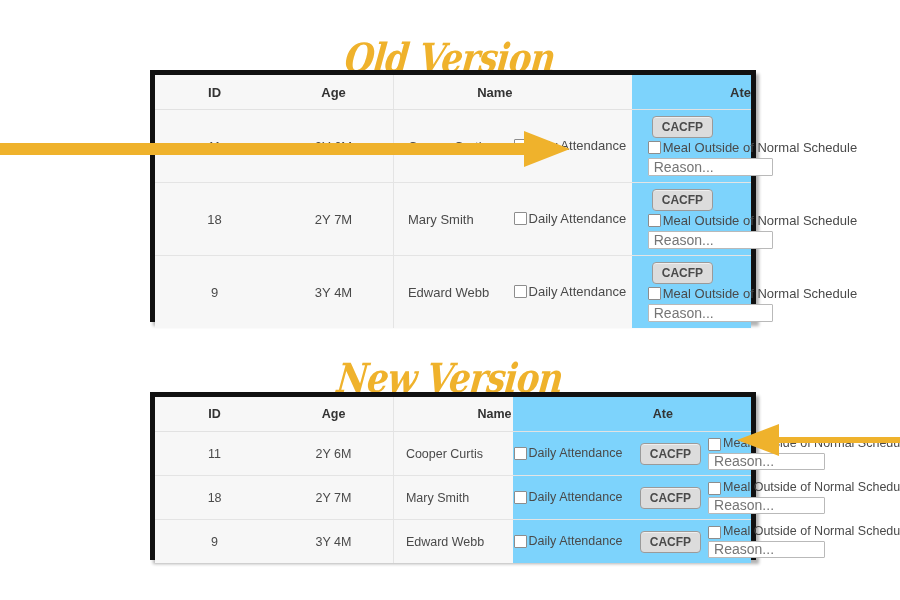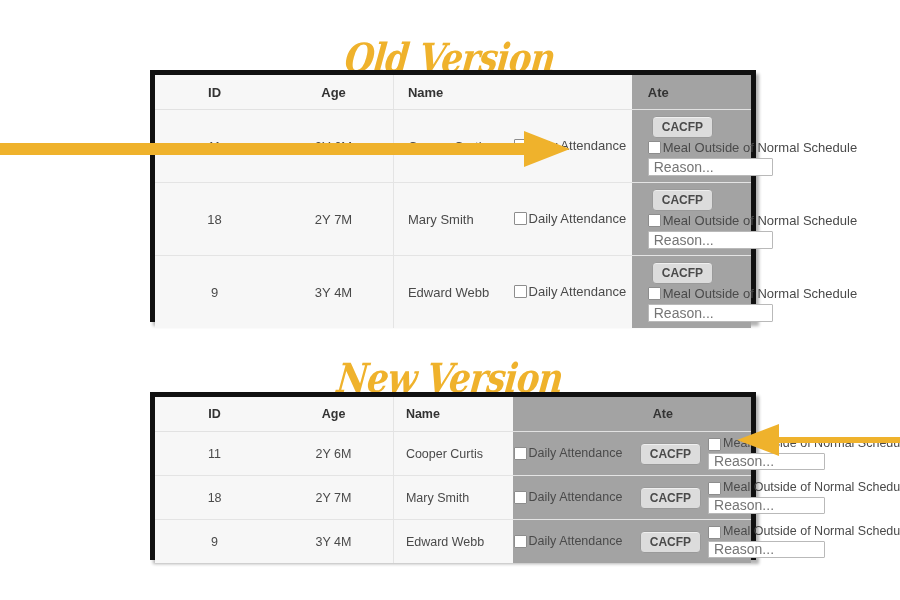--- a/index.html
+++ b/index.html
@@ -66,29 +66,29 @@
   table.grid td {
     border: none;
     vertical-align: middle;
     color: #4a4a4a;
     background: #f7f7f7;
   }
   table.grid thead th {
     background: #f7f7f7;
     font-weight: bold;
     color: #333333;
-    text-align: left;
+    text-align: right;
     border-bottom: 1px solid #e2e2e2;
   }
   table.grid tbody tr + tr td {
     border-top: 1px solid #e4e4e4;
   }
   
   table.grid .pane-white {
-    background: #a3a3a3;
+    background: #7dd3fc;
   }
 
   
   #frame-old table.grid { font-size: 13px; }
   #frame-old thead th { height: 34px; padding: 0 0 0 0; }
   #frame-old tbody td { height: 70px; }
   #frame-old .c-id    { width: 58px;  text-align: center; }
   #frame-old .c-age   { width: 62px;  text-align: center; }
   #frame-old .c-name  { width: 143px; padding-left: 14px; }
   #frame-old .c-att   { width: 148px; }

